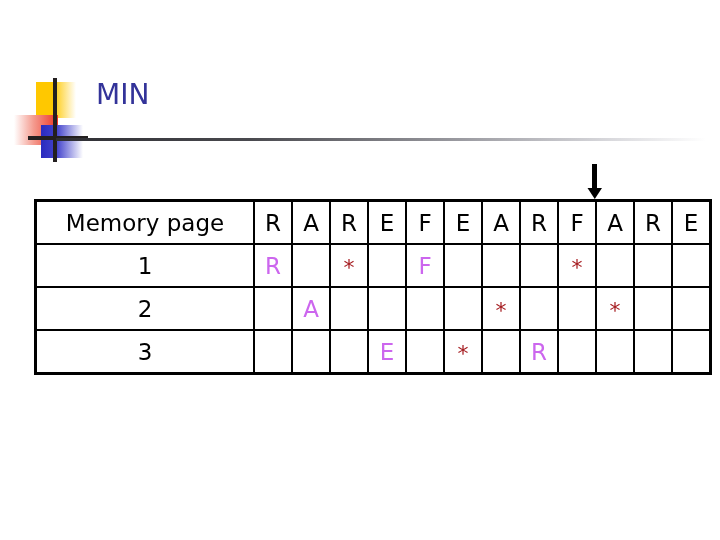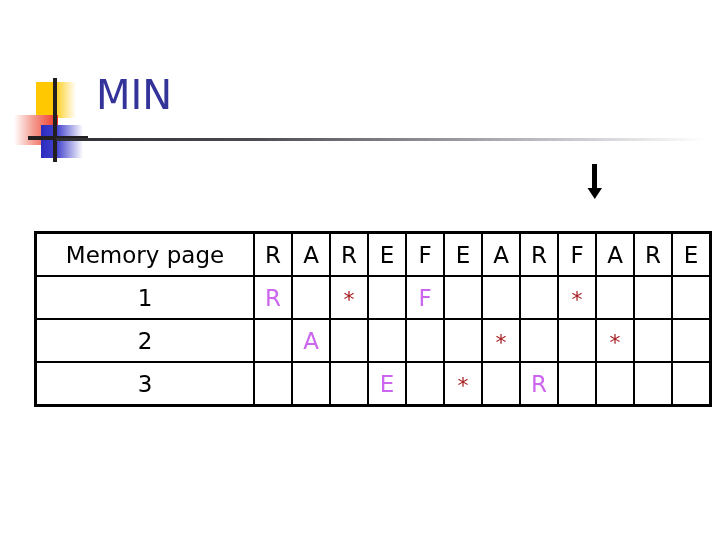--- a/index.html
+++ b/index.html
@@ -69,21 +69,21 @@
     top: 58px;
     width: 60px;
     height: 4px;
     background: #231f20;
   }
 
   #page-title {
     position: absolute;
     left: 96px;
     top: 73px;
-    font-size: 40px;
+    font-size: 28px;
     color: #333399;
     font-family: "DejaVu Sans", sans-serif;
     letter-spacing: 0px;
     line-height: 44px;
     white-space: nowrap;
   }
 
   #title-rule {
     position: absolute;
     left: 56px;
@@ -101,21 +101,20 @@
     width: 18px;
     height: 36px;
   }
   #column-arrow svg { display: block; }
 
   
   #trace-table-wrap {
     position: absolute;
     left: 34px;
     top: 199px;
-    margin-top: 32px;
   }
   table#trace-table {
     border-collapse: collapse;
     table-layout: fixed;
     border: 3px solid #000000;
   }
   table#trace-table td {
     border: 2px solid #000000;
     text-align: center;
     vertical-align: middle;

